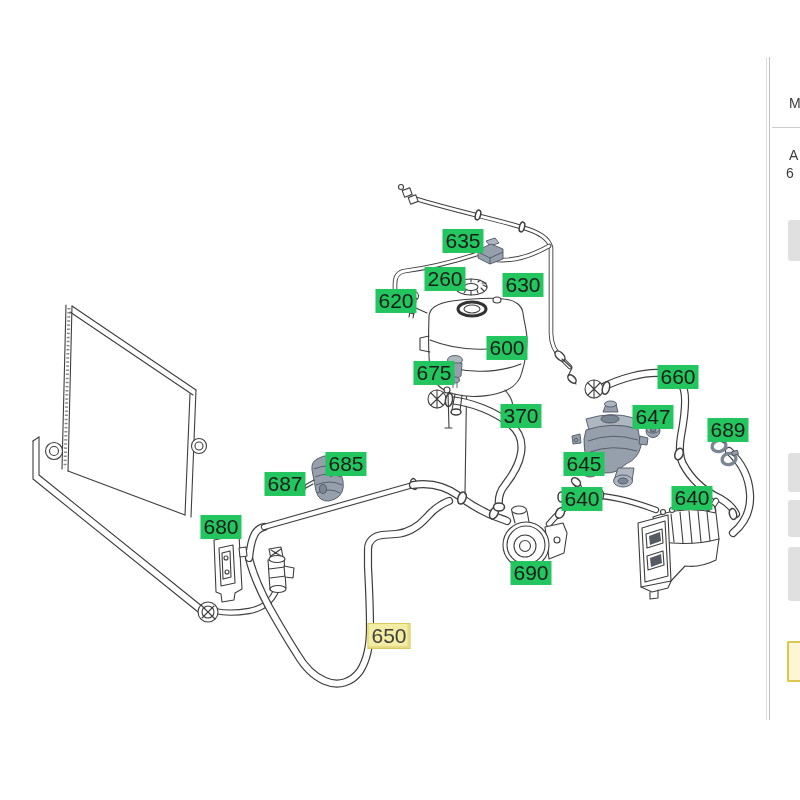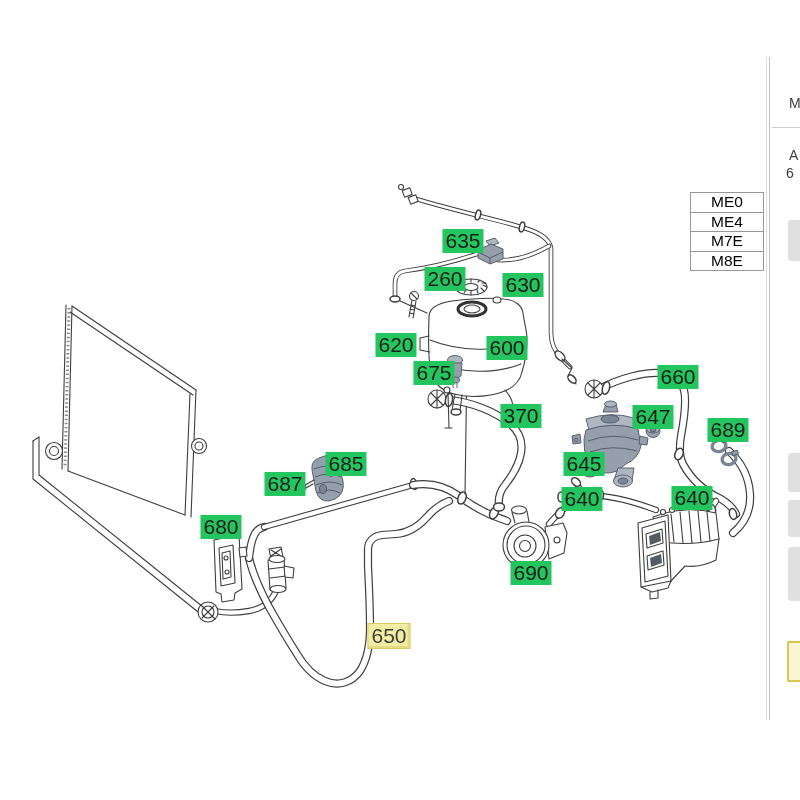--- a/index.html
+++ b/index.html
@@ -277,44 +277,38 @@
       <circle class="ln" cx="525" cy="546" r="5.5"></circle>
       <ellipse class="lnf" cx="524" cy="571" rx="8" ry="5"></ellipse>
       <path class="ln" d="M517,574 L518,580 M531,573 L530,579"></path>
     </g>
 
   </svg>
 
   <div>
       <div class="callout" style="left: 463px; top: 241px;">635</div>
       <div class="callout" style="left: 445px; top: 279px;">260</div>
-      <div class="callout" style="left: 396px; top: 301px; margin-top: 44px;">620</div>
+      <div class="callout" style="left: 396px; top: 301px;">620</div>
       <div class="callout" style="left: 523px; top: 285px;">630</div>
       <div class="callout" style="left: 507px; top: 348px;">600</div>
       <div class="callout" style="left: 434px; top: 373px;">675</div>
       <div class="callout" style="left: 521px; top: 416px;">370</div>
       <div class="callout" style="left: 678px; top: 377px;">660</div>
       <div class="callout" style="left: 653px; top: 417px;">647</div>
       <div class="callout" style="left: 584px; top: 464px;">645</div>
       <div class="callout" style="left: 728px; top: 430px;">689</div>
       <div class="callout" style="left: 582px; top: 499px;">640</div>
       <div class="callout" style="left: 692px; top: 498px;">640</div>
       <div class="callout" style="left: 346px; top: 464px;">685</div>
       <div class="callout" style="left: 285px; top: 484px;">687</div>
       <div class="callout" style="left: 221px; top: 527px;">680</div>
       <div class="callout" style="left: 531px; top: 573px;">690</div>
       <div class="callout hl" style="left: 389px; top: 636px; background: rgb(242, 237, 163); color: rgb(63, 63, 63);">650</div>
     </div>
 
-  <div class="codes">
-      <div class="row">ME0</div>
-      <div class="row">ME4</div>
-      <div class="row">M7E</div>
-      <div class="row">M8E</div>
-    </div>
 
   <div class="vdiv" style="left:766px;top:57px;height:663px;background:#dcdcdc"></div>
   <div class="vdiv" style="left:769px;top:57px;height:663px;background:#c2c2c2"></div>
   <div class="hdiv" style="left:772px;top:127px;width:28px"></div>
   <div>
       <div class="frag" style="left: 789px; top: 95px;">M</div>
       <div class="frag" style="left: 789px; top: 147px;">A</div>
       <div class="frag" style="left: 786px; top: 165px;">6</div>
       <div class="thumb" style="top: 220px; height: 41px;"></div>
       <div class="thumb" style="top: 453px; height: 39px;"></div>

